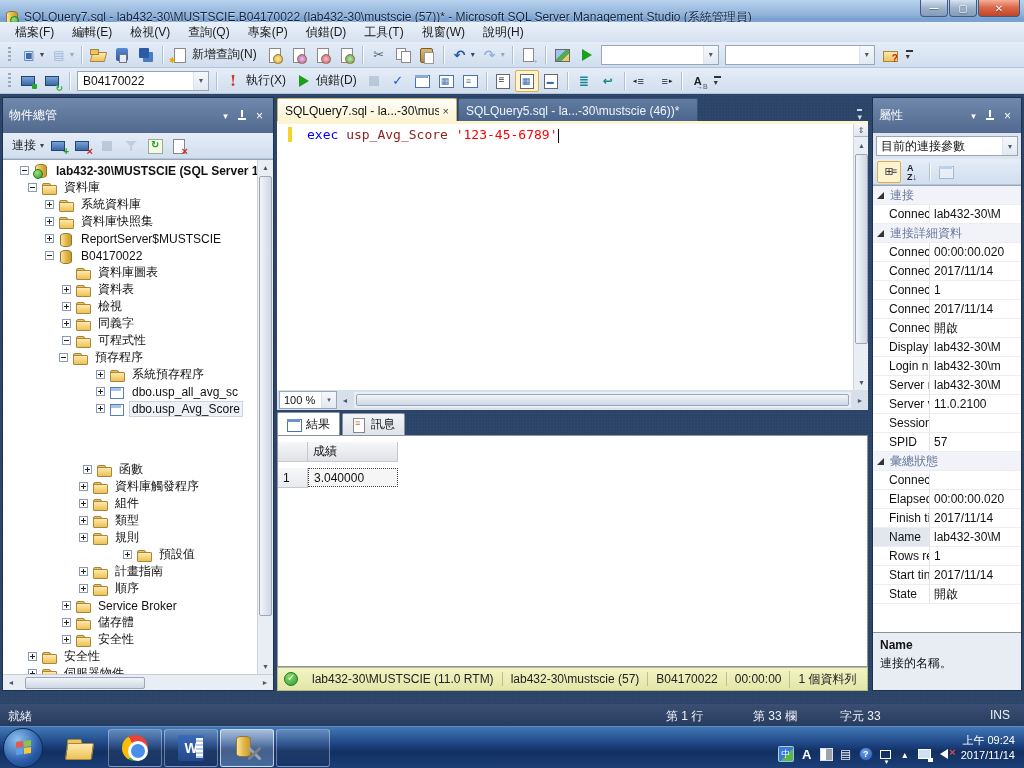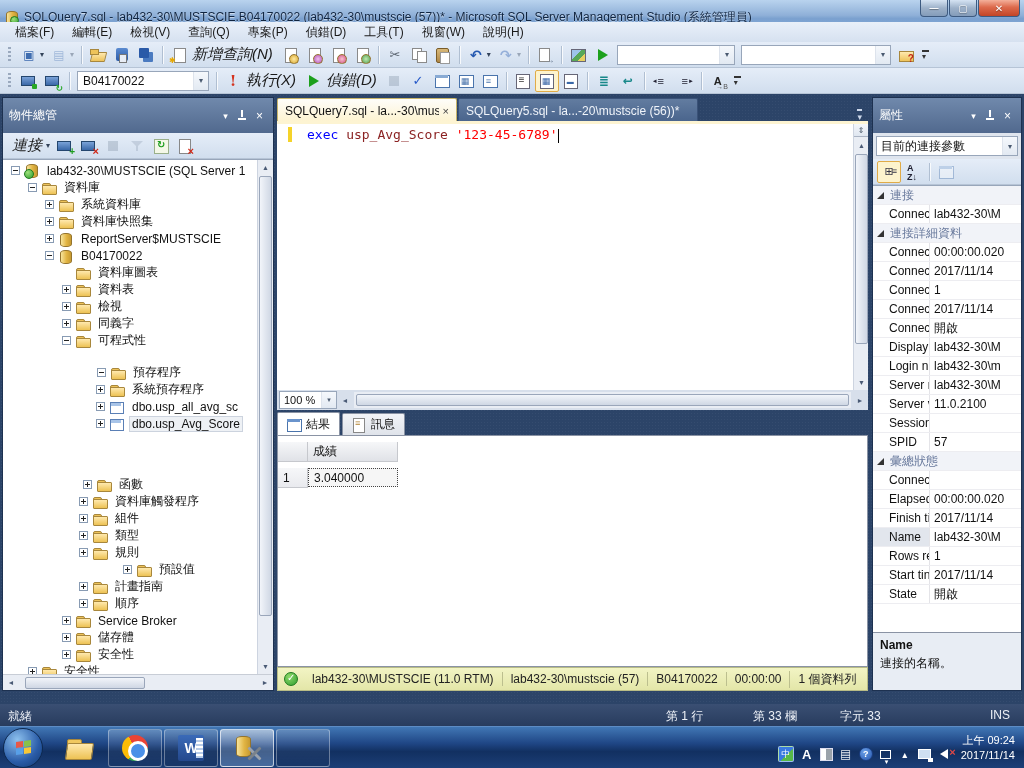--- a/index.html
+++ b/index.html
@@ -33,21 +33,21 @@
   
   .toolbar{position:absolute;left:0;width:1024px;height:26px;display:flex;align-items:center;
     background:linear-gradient(#e5edf8,#d1deee);border-bottom:1px solid #b6c4d6;padding-left:8px;}
   #tb1{top:42px;} #tb2{top:68px;}
   .toolbar::before{content:'';width:3px;height:16px;margin-right:6px;
     background:repeating-linear-gradient(180deg,#9aa9be 0 2px,transparent 2px 4px);}
   .tsep{width:1px;height:18px;background:#b0bfd2;box-shadow:1px 0 0 rgba(255,255,255,.8);margin:0 4px;flex:none;}
   .tbtn{display:flex;align-items:center;height:22px;padding:0 1px;border:1px solid transparent;border-radius:2px;flex:none;position:relative;}
   .tbtn.disabled{opacity:.38;}
   .tbtn.active{background:#fdf3cd;border-color:#e0ab48;}
-  .tblabel{font-size:15px;margin:0 3px;color:#1a1a1a;white-space:nowrap;font-style:italic;}
+  .tblabel{font-size:12px;margin:0 3px;color:#1a1a1a;white-space:nowrap;}
   .dd{font-size:8px;color:#33435a;margin:0 1px;}
   .tcombo{height:20px;background:#fff;border:1px solid #98a6ba;display:flex;align-items:center;
     margin:0 3px;padding-left:5px;flex:none;font-size:12px;}
   .tcombo-val{flex:1;overflow:hidden;white-space:nowrap;}
   .tcombo-arr{width:15px;height:100%;display:flex;align-items:center;justify-content:center;
     font-size:8px;color:#4a5a70;border-left:1px solid #dde3ec;background:linear-gradient(#f5f8fc,#e2e9f2);}
   .tbi{width:20px;height:20px;position:relative;display:flex;align-items:center;justify-content:center;flex:none;}
 
   
   .i-new-window::before{content:'▣';color:#3f6db0;font-size:12px;}
@@ -509,21 +509,21 @@
         </span>
         <span class="tbtn">
           <span class="tbi i-refresh"></span>
         </span>
         <span class="tbtn">
           <span class="tbi i-script-error"></span>
         </span>
       </div>
     <div id="oe-tree-wrap">
       <div id="oe-tree">
-          <div class="tree-row" style="padding-left: 8px;">
+          <div class="tree-row" style="padding-left: 17px; font-weight: bold;">
             <span class="exp minus"></span>
             <span class="ico ico-server"></span>
             <span class="tree-label">lab432-30\MUSTSCIE (SQL Server 1</span>
           </div>
           <div class="tree-row" style="padding-left: 25px;">
             <span class="exp minus"></span>
             <span class="ico ico-folder"></span>
             <span class="tree-label">資料庫</span>
           </div>
           <div class="tree-row" style="padding-left: 42px;">
@@ -564,21 +564,21 @@
           <div class="tree-row" style="padding-left: 59px;">
             <span class="exp plus"></span>
             <span class="ico ico-folder"></span>
             <span class="tree-label">同義字</span>
           </div>
           <div class="tree-row" style="padding-left: 59px;">
             <span class="exp minus"></span>
             <span class="ico ico-folder"></span>
             <span class="tree-label">可程式性</span>
           </div>
-          <div class="tree-row" style="padding-left: 94px; margin-top: 15px;">
+          <div class="tree-row" style="padding-left: 56px;">
             <span class="exp minus"></span>
             <span class="ico ico-folder"></span>
             <span class="tree-label">預存程序</span>
           </div>
           <div class="tree-row" style="padding-left: 93px;">
             <span class="exp plus"></span>
             <span class="ico ico-folder"></span>
             <span class="tree-label">系統預存程序</span>
           </div>
           <div class="tree-row" style="padding-left: 93px;">
@@ -674,21 +674,21 @@
       <span class="hs-r">►</span>
     </div>
   </div>
 
   <div id="tabstrip">
     <div class="tab active">
       <span class="tab-label">SQLQuery7.sql - la...-30\mustscie (57))*</span>
       <span class="tab-close"></span>
     </div>
     <div class="tab inactive">
-      <span class="tab-label">SQLQuery5.sql - la...-20\mustscie (56))*</span>
+      <span class="tab-label">SQLQuery5.sql - la...-30\mustscie (46))*</span>
     </div>
     <span class="tab-overflow"></span>
   </div>
   <div id="tabchannel"></div>
 
   <div id="editor">
     <span class="changebar"></span>
     <div class="codeline"><span class="tok-keyword">exec</span><span class="tok-plain"> </span><span class="tok-proc">usp_Avg_Score</span><span class="tok-plain"> </span><span class="tok-string">'123-45-6789'</span><span class="caret"></span></div>
     <div id="ed-vscroll">
       <div class="ed-split"></div>

